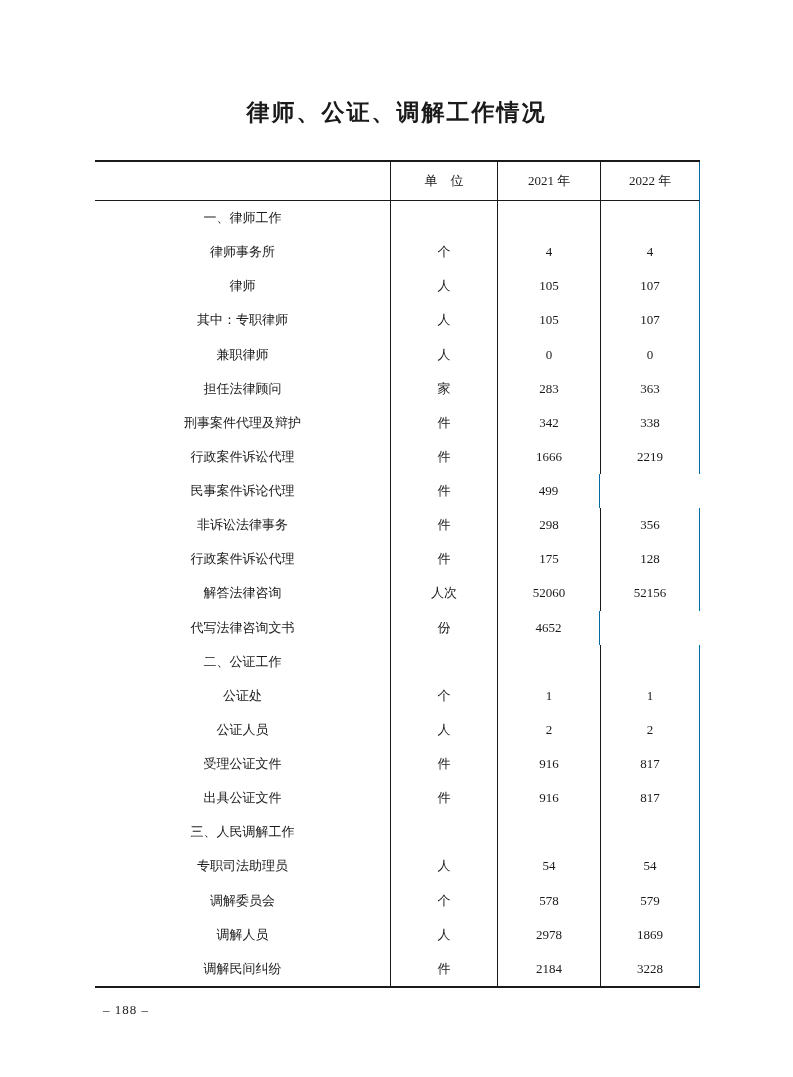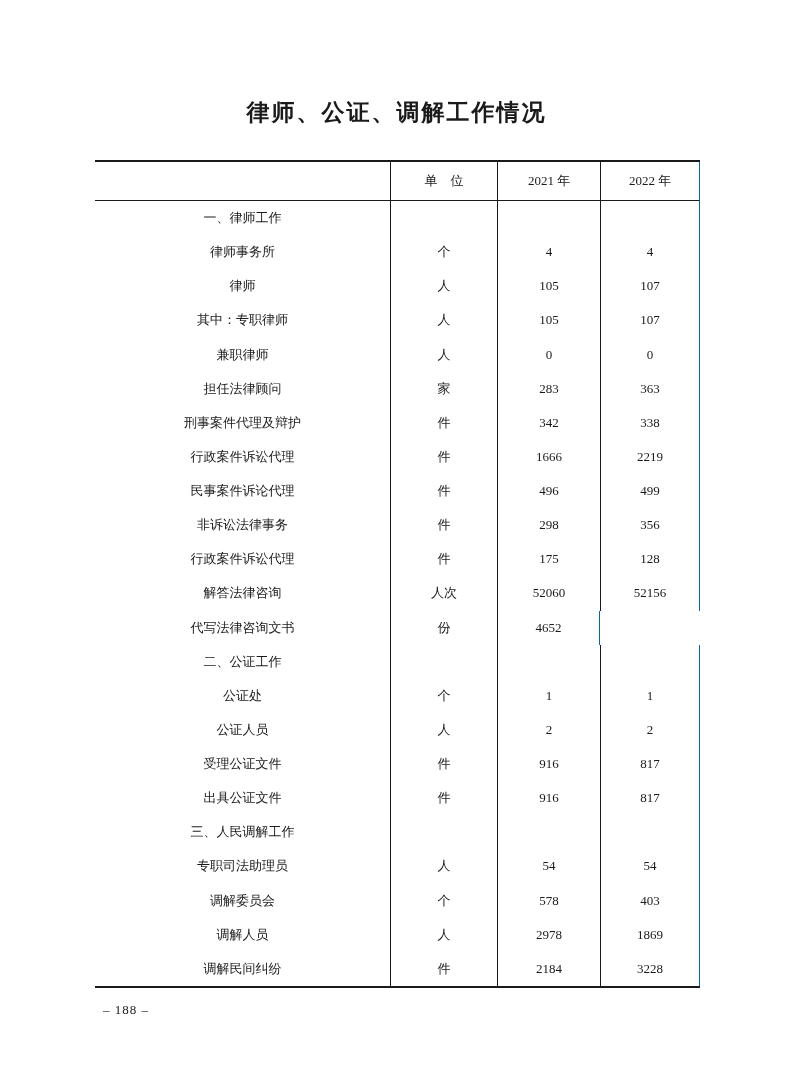--- a/index.html
+++ b/index.html
@@ -130,21 +130,20 @@
         </div>
         <div class="trow">
           <div class="cell c1">行政案件诉讼代理</div>
           <div class="cell c2">件</div>
           <div class="cell c3">1666</div>
           <div class="cell c4">2219</div>
         </div>
         <div class="trow">
           <div class="cell c1">民事案件诉论代理</div>
           <div class="cell c2">件</div>
-          <div class="cell c3">496</div>
           <div class="cell c4">499</div>
         </div>
         <div class="trow">
           <div class="cell c1">非诉讼法律事务</div>
           <div class="cell c2">件</div>
           <div class="cell c3">298</div>
           <div class="cell c4">356</div>
         </div>
         <div class="trow">
           <div class="cell c1">行政案件诉讼代理</div>
@@ -202,21 +201,21 @@
         <div class="trow">
           <div class="cell c1">专职司法助理员</div>
           <div class="cell c2">人</div>
           <div class="cell c3">54</div>
           <div class="cell c4">54</div>
         </div>
         <div class="trow">
           <div class="cell c1">调解委员会</div>
           <div class="cell c2">个</div>
           <div class="cell c3">578</div>
-          <div class="cell c4">403</div>
+          <div class="cell c4">579</div>
         </div>
         <div class="trow">
           <div class="cell c1">调解人员</div>
           <div class="cell c2">人</div>
           <div class="cell c3">2978</div>
           <div class="cell c4">1869</div>
         </div>
         <div class="trow">
           <div class="cell c1">调解民间纠纷</div>
           <div class="cell c2">件</div>

